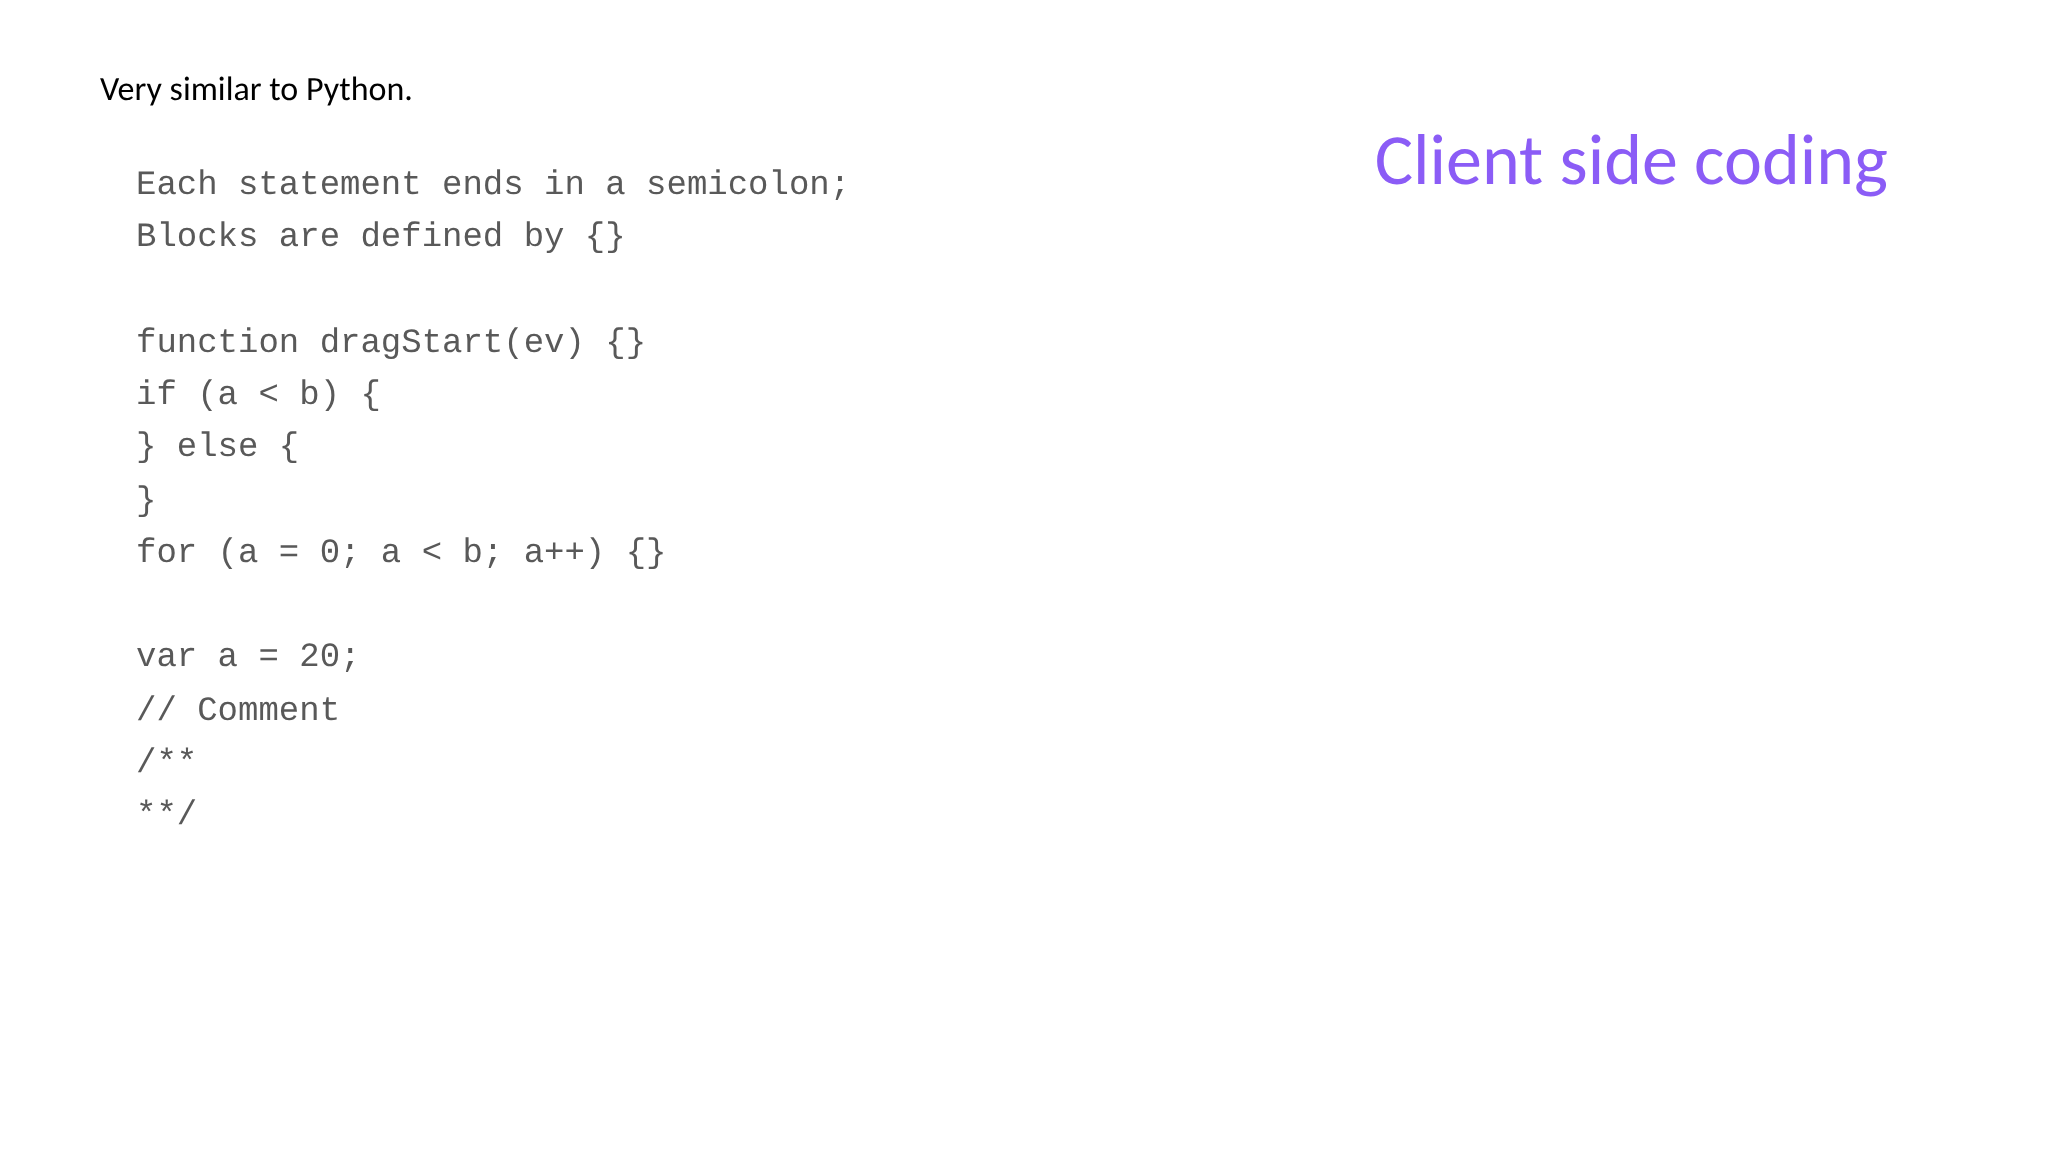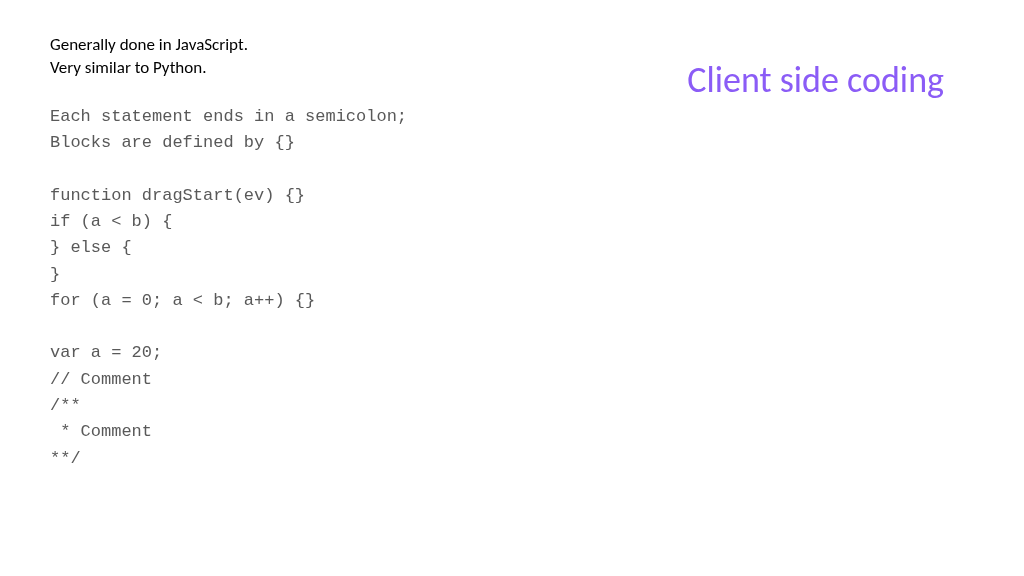--- a/index.html
+++ b/index.html
@@ -39,43 +39,42 @@
     }
     .code-block {
       margin-top: 24px;
     }
     .code-line {
       font-family: 'Courier New', Courier, monospace;
       font-size: 17px;
       color: #595959;
       line-height: 1.55;
       white-space: pre;
+      margin-left: 18px;
     }
     .code-blank {
       height: 26px;
     }
   </style>
 </head>
 <body>
 
 <div class="slide-title">Client side coding</div>
 
 <div class="content-area">
-  <div class="intro-line">Generally done in JavaScript.</div>
   <div class="intro-line">Very similar to Python.</div>
 
   <div class="code-block">
     <div class="code-line">Each statement ends in a semicolon;</div>
     <div class="code-line">Blocks are defined by {}</div>
     <div class="code-blank"></div>
     <div class="code-line">function dragStart(ev) {}</div>
     <div class="code-line">if (a &lt; b) {</div>
     <div class="code-line">} else {</div>
     <div class="code-line">}</div>
     <div class="code-line">for (a = 0; a &lt; b; a++) {}</div>
     <div class="code-blank"></div>
     <div class="code-line">var a = 20;</div>
     <div class="code-line">// Comment</div>
     <div class="code-line">/**</div>
-    <div class="code-line"> * Comment</div>
     <div class="code-line">**/</div>
   </div>
 </div>
 
 </body></html>

